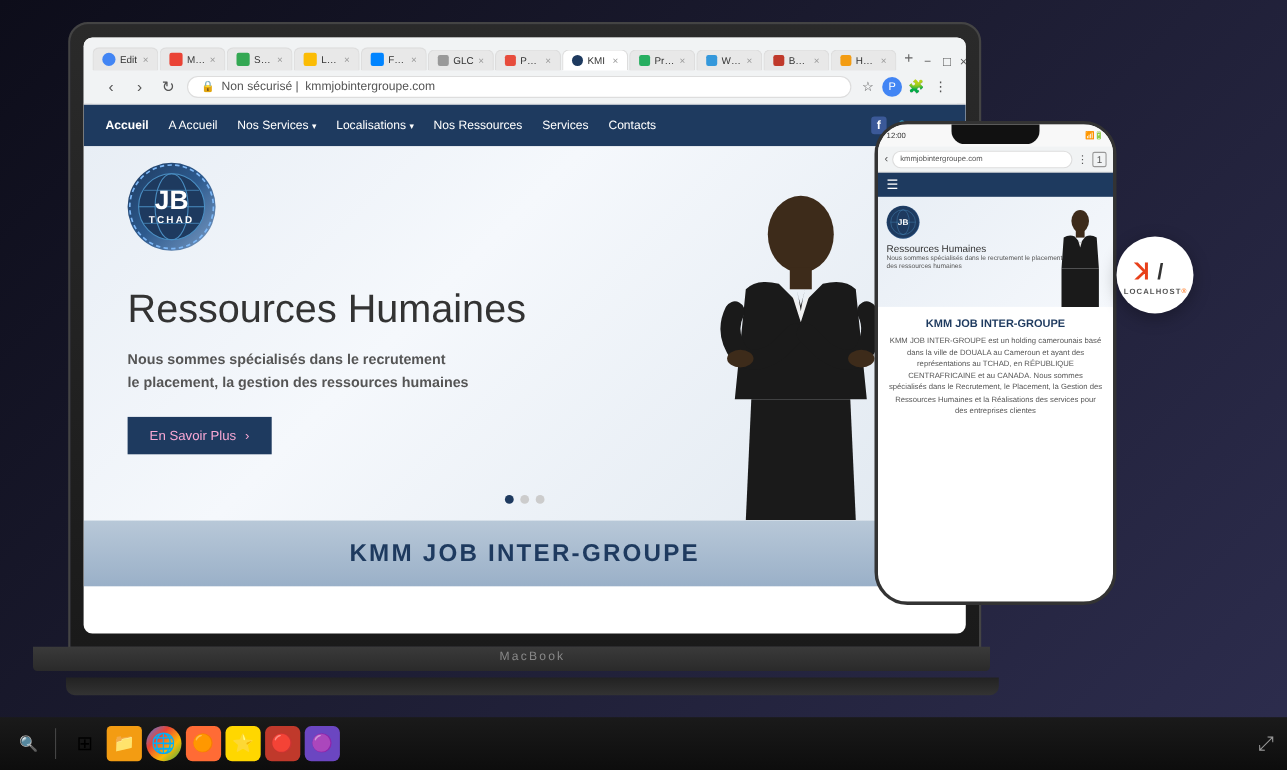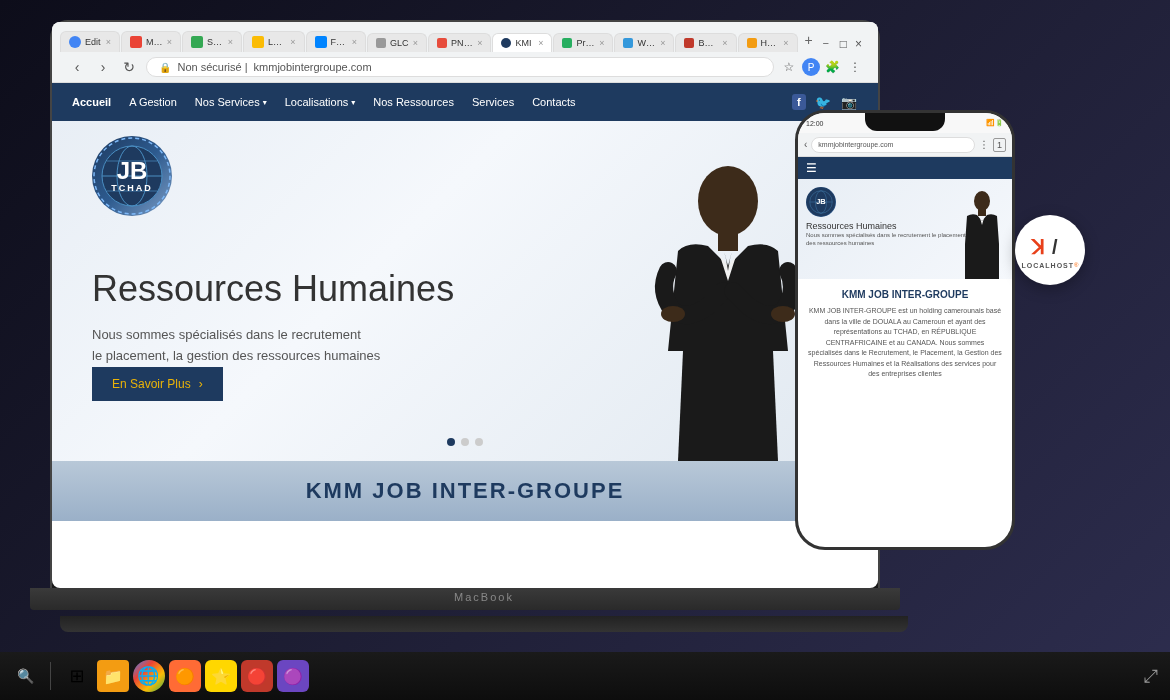--- a/index.html
+++ b/index.html
@@ -24,27 +24,27 @@
       position: absolute;
       left: 50px;
       top: 20px;
       width: 840px;
       height: 620px;
     }
 
     .macbook-body {
       position: absolute;
       top: 0;
-      left: 0;
+      left: 12px;
       width: 830px;
       height: 570px;
       background: linear-gradient(180deg, #2a2a2a 0%, #1a1a1a 100%);
       border-radius: 18px 18px 0 0;
       border: 2px solid #444;
-      padding: 0;
+      padding: 12px;
     }
 
     .macbook-screen {
       width: 100%;
       height: 100%;
       background: #fff;
       border-radius: 8px;
       overflow: hidden;
       position: relative;
     }
@@ -313,28 +313,30 @@
       font-size: 36px;
       color: #333;
       font-weight: 300;
       margin-bottom: 15px;
     }
 
     .hero-subtitle {
       font-size: 13px;
       color: #555;
       line-height: 1.6;
+      margin-bottom: 20px;
+      font-weight: bold;
     }
 
     .hero-btn {
       display: inline-flex;
       align-items: center;
       gap: 8px;
       background: #1e3a5f;
-      color: #eab308;
+      color: #f9a8d4;
       padding: 10px 20px;
       font-size: 12px;
       border: none;
       cursor: pointer;
     }
 
     .hero-dots {
       position: absolute;
       bottom: 15px;
       left: 50%;
@@ -712,21 +714,21 @@
       </div>
 
       <div class="website-content">
 
         <nav class="site-nav">
           <div class="site-nav-links">
             <a class="site-nav-link active">
               <span>Accueil</span>
             </a>
             <a class="site-nav-link">
-              <span>A Gestion</span>
+              <span>A Accueil</span>
             </a>
             <a class="site-nav-link">
               <span>Nos Services</span>
               <span class="nav-dropdown-arrow">▾</span>
             </a>
             <a class="site-nav-link">
               <span>Localisations</span>
               <span class="nav-dropdown-arrow">▾</span>
             </a>
             <a class="site-nav-link">

